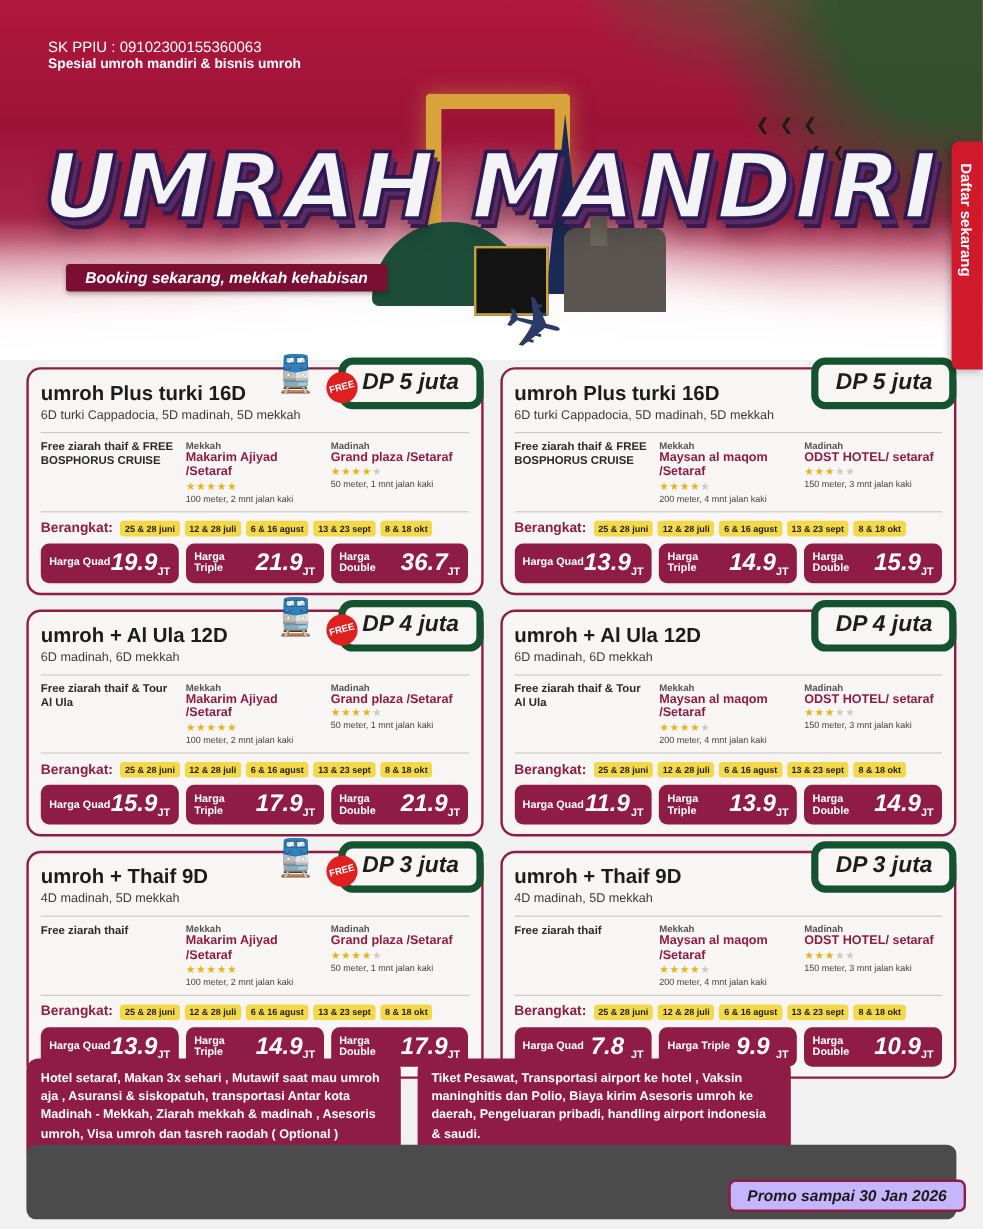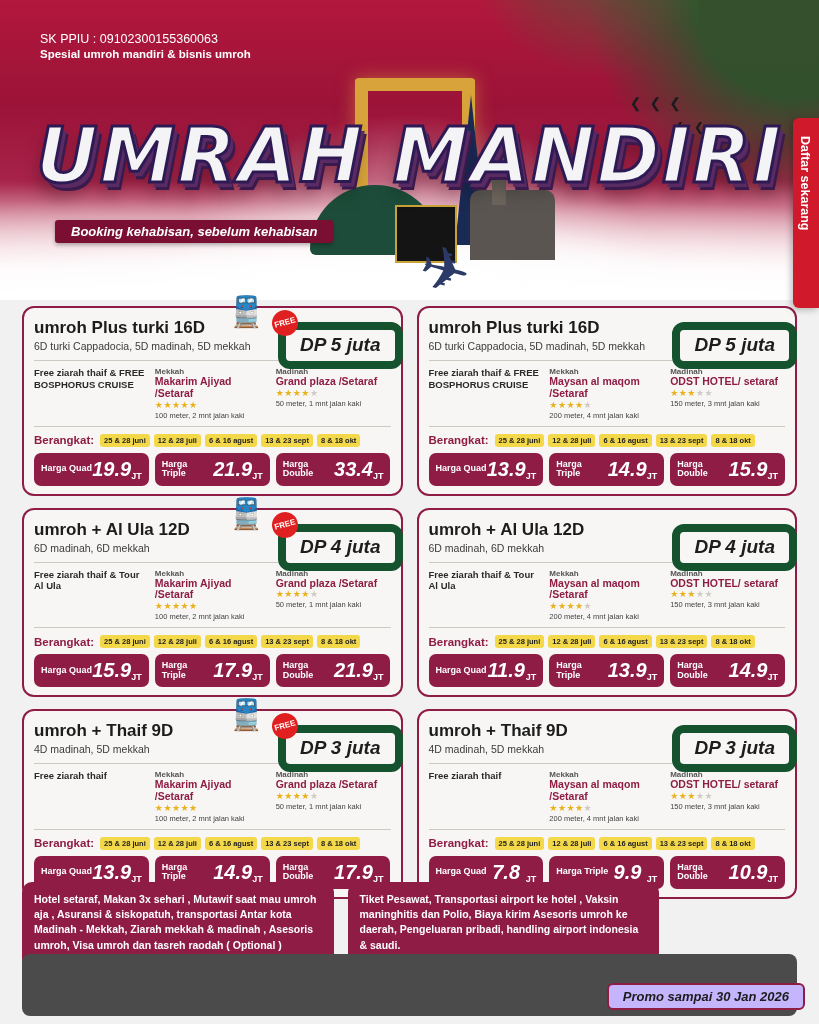--- a/index.html
+++ b/index.html
@@ -128,27 +128,26 @@
     flex: 1 1 0;
     background: #f7f6f4;
     border: 2px solid #8e1c45;
     border-radius: 12px;
     padding: 10px 10px 8px 10px;
     min-height: 176px;
   }
   .dp-badge {
     position: absolute; right: -2px; top: -10px;
     background: #f7f6f4;
-    border: 8px solid #14532d;
+    border: 6px solid #14532d;
     border-radius: 12px;
     padding: 4px 14px 5px 14px;
     font-size: 19px; font-weight: bold; font-style: italic;
     color: #1d1d1d;
     z-index: 4;
-    margin-top: 24px;
   }
   .train {
     position: absolute; left: 204px; top: -14px; z-index: 5;
     font-size: 30px; color: #3b3b3b; transform: scaleX(-1);
   }
   .free-tag {
     position: absolute; left: 248px; top: 2px; z-index: 6;
     background: #e02020; color: #fff; font-size: 8px; font-weight: bold;
     border-radius: 50%; width: 26px; height: 26px; line-height: 26px; text-align: center;
     transform: rotate(-15deg);
@@ -232,21 +231,21 @@
   <div class="birds2">❮❮</div>
 
   <div class="hero-clouds"></div>
 
   <div class="company">
     <div class="sk">SK PPIU : 09102300155360063</div>
     <div class="spec">Spesial umroh mandiri &amp; bisnis umroh</div>
   </div>
 
   <div class="title">UMRAH MANDIRI</div>
-  <div class="sub-ribbon">Booking kehabisan, sebelum kehabisan</div>
+  <div class="sub-ribbon">Booking sekarang, mekkah kehabisan</div>
 </div>
 
 <div class="side-tab">
   <span>Daftar sekarang</span>
 </div>
 
 <div class="grid" id="grid">
     <div class="row">
   <div class="card">
     <div class="train">🚆</div>
@@ -285,21 +284,21 @@
       <div class="pval">19.9</div>
       <div class="pjt">JT</div>
     </div>
     <div class="pbox">
       <div class="plbl">Harga Triple</div>
       <div class="pval">21.9</div>
       <div class="pjt">JT</div>
     </div>
     <div class="pbox">
       <div class="plbl">Harga Double</div>
-      <div class="pval">33.4</div>
+      <div class="pval">36.7</div>
       <div class="pjt">JT</div>
     </div>
     </div>
   </div>
   <div class="card">
 
     <div class="dp-badge">DP 5 juta</div>
     <h3>umroh Plus turki 16D</h3>
     <div class="route">6D turki Cappadocia, 5D madinah, 5D mekkah</div>
     <div class="hotels">

